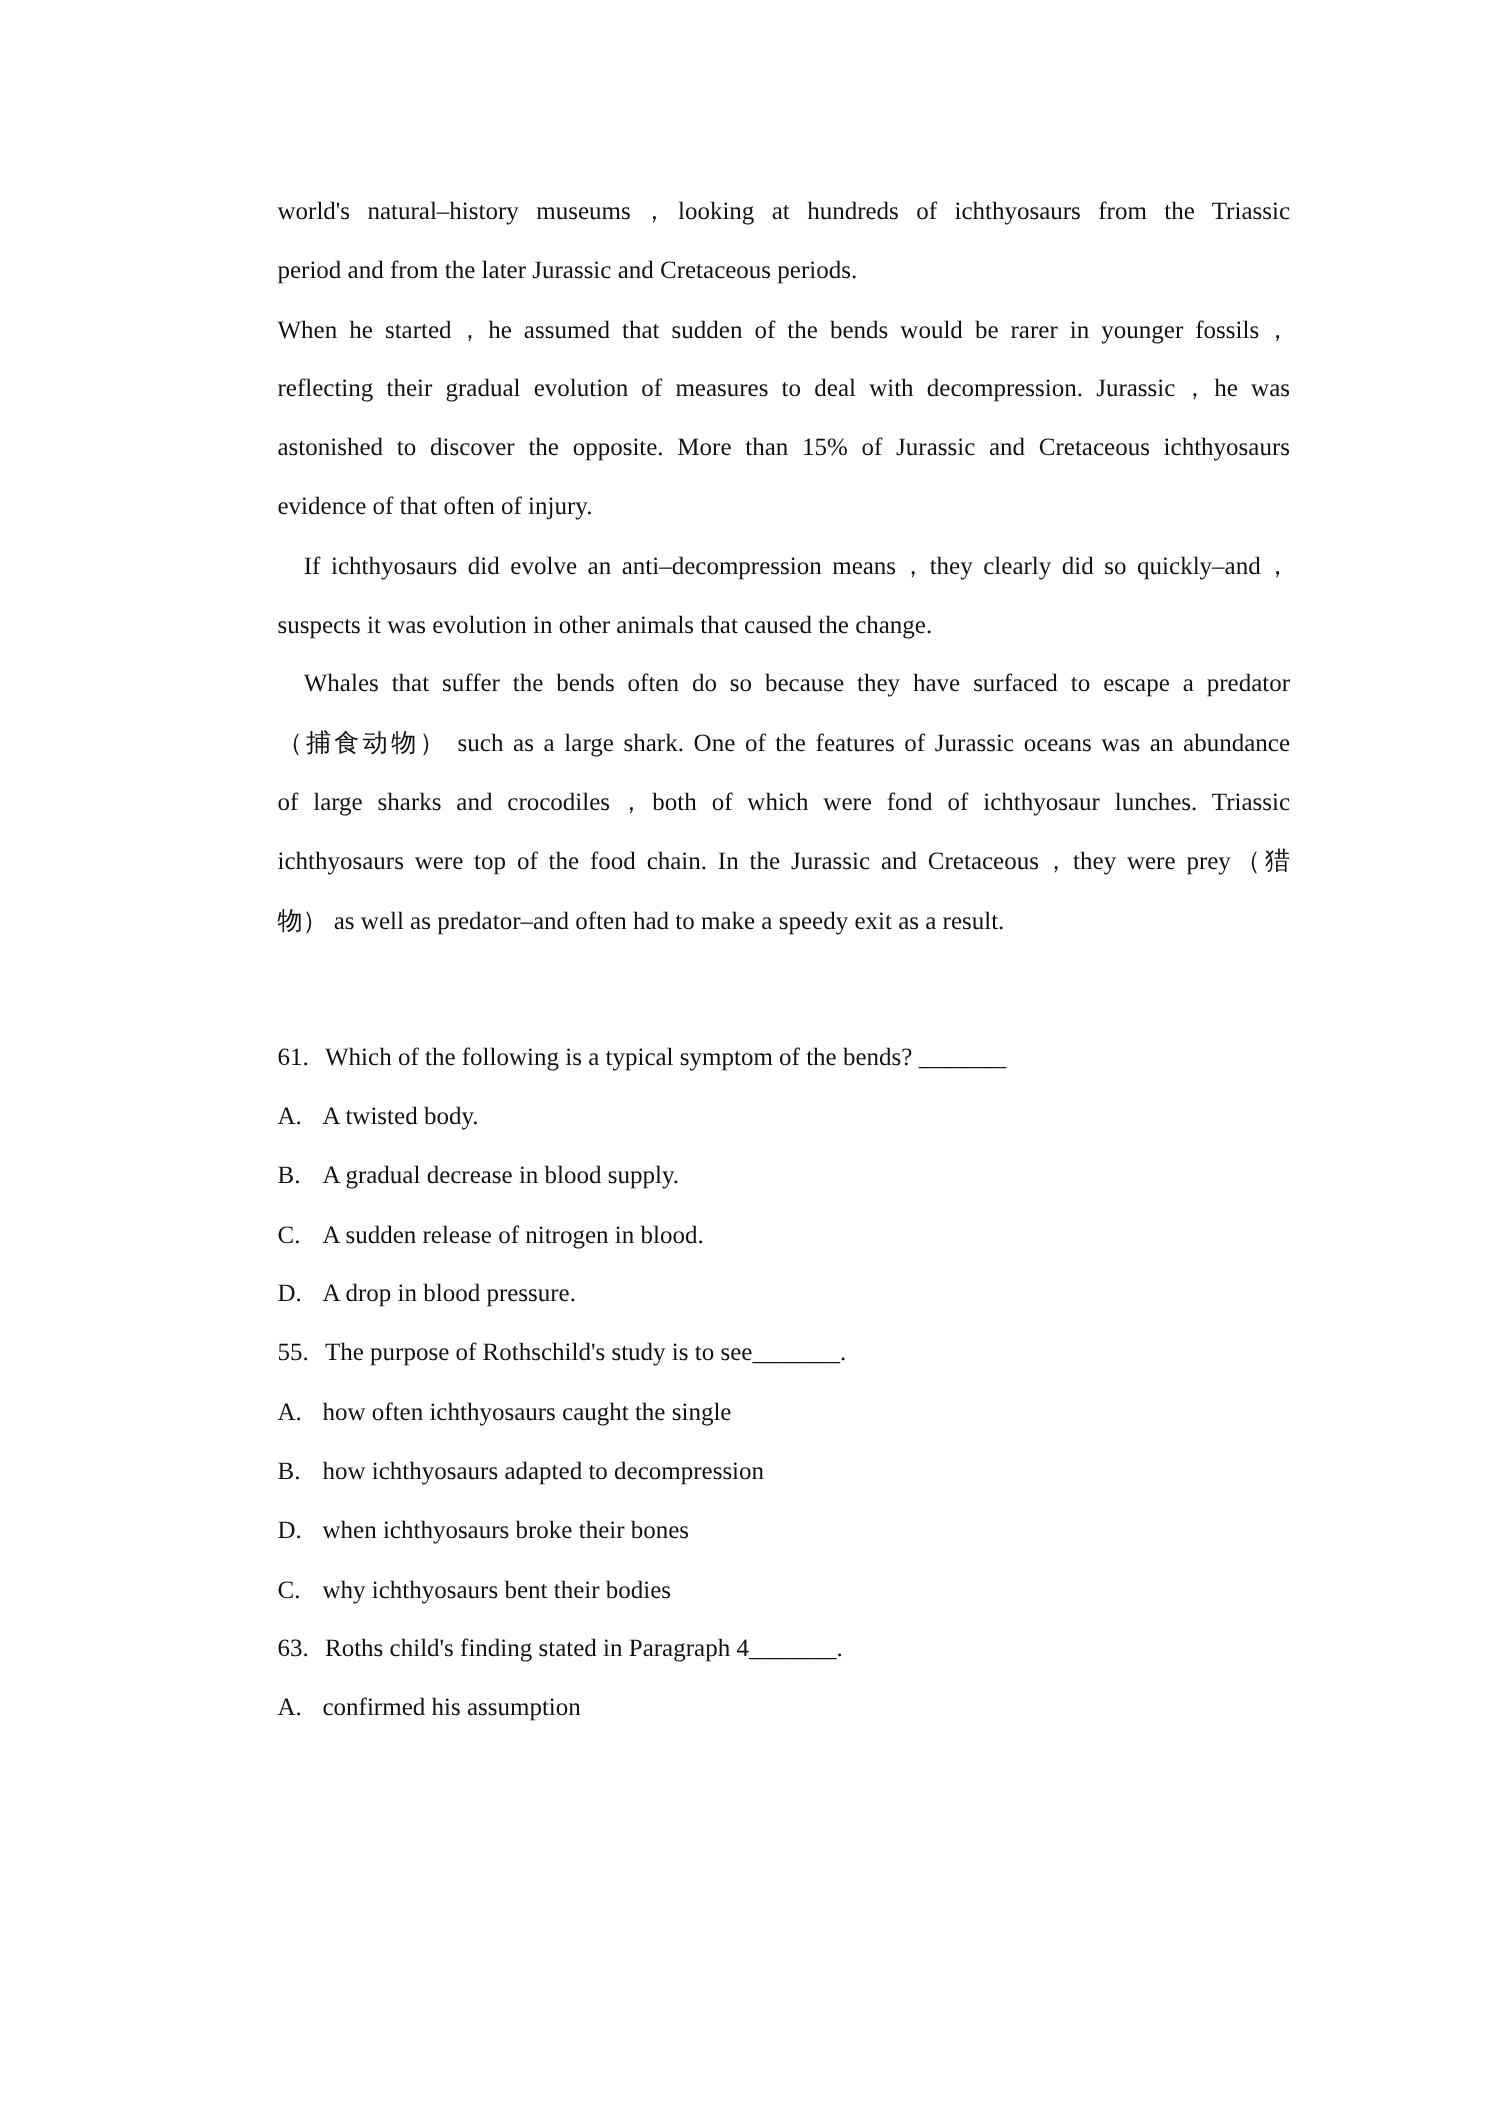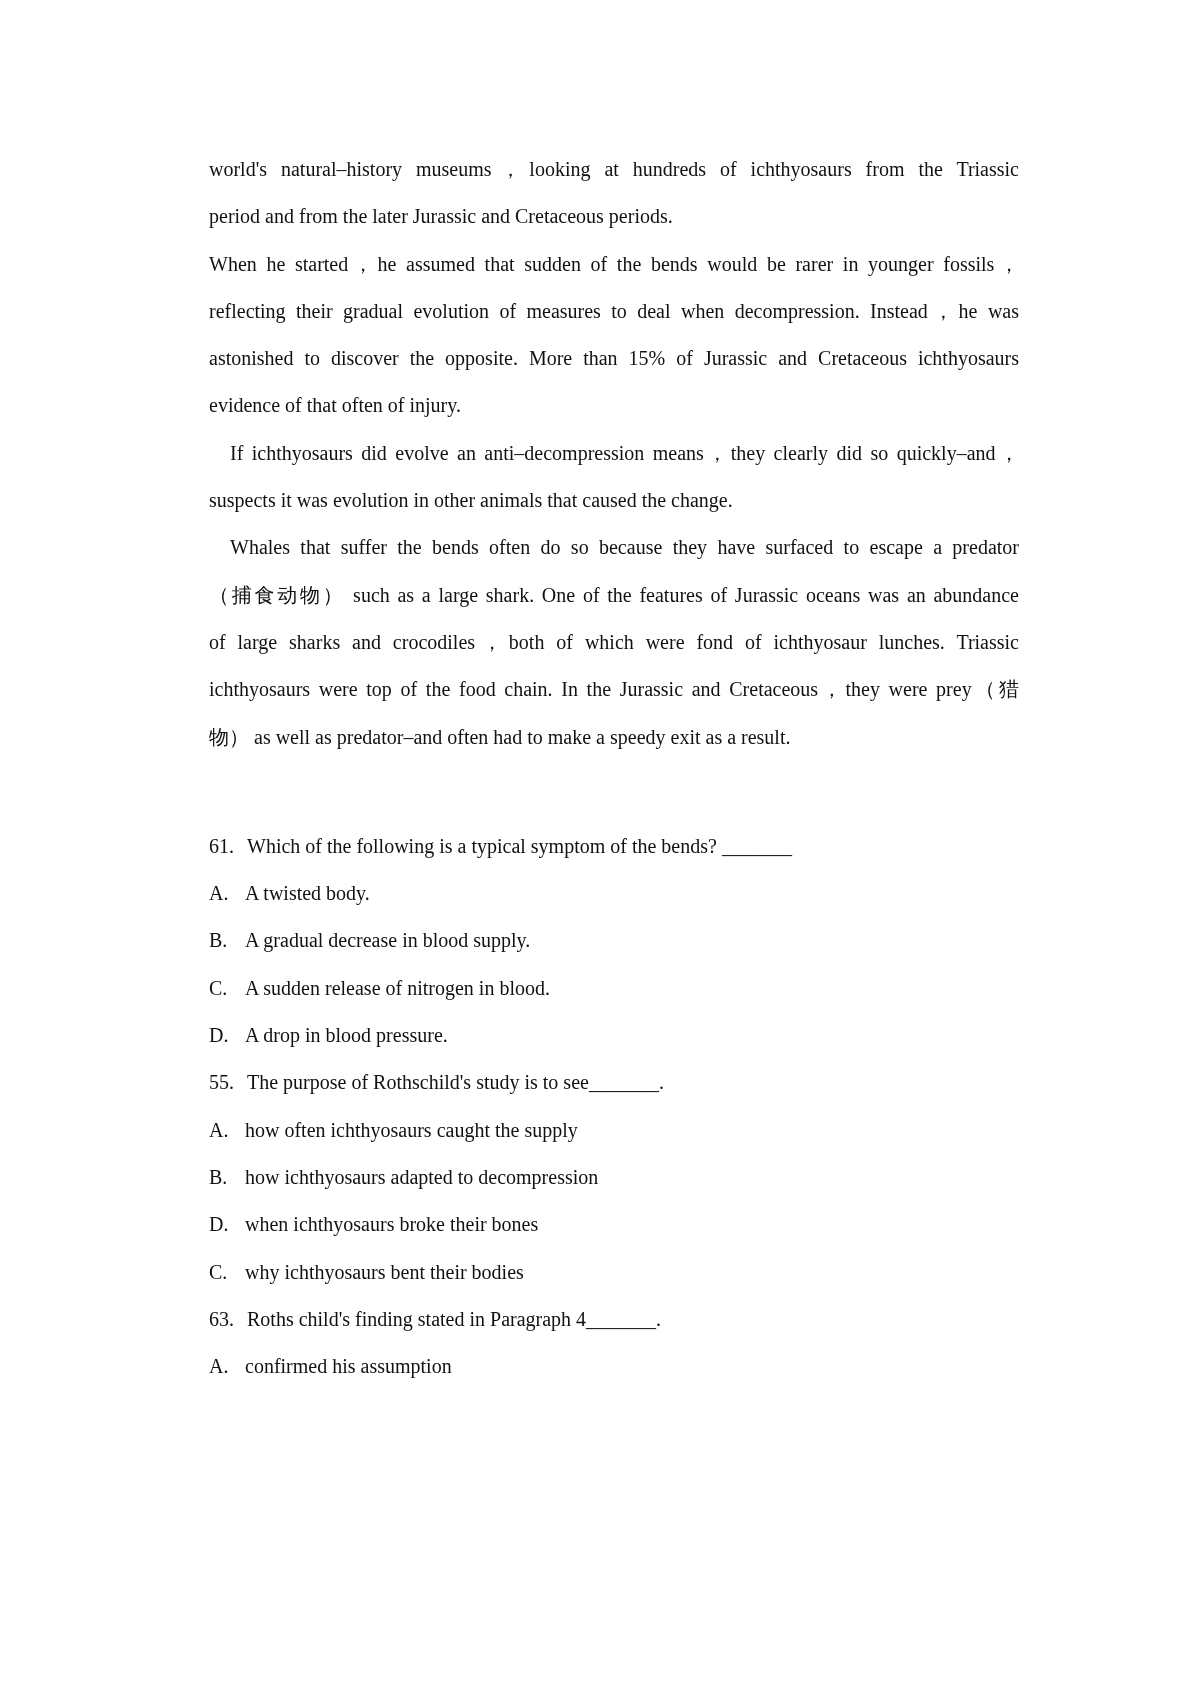--- a/index.html
+++ b/index.html
@@ -10,21 +10,21 @@
     body {
       width: 1200px;
       height: 1698px;
       position: relative;
       overflow: hidden;
       font-family: "Liberation Serif", "DejaVu Serif", serif;
       color: #111111;
     }
     .page {
       position: absolute;
-      left: 209px;
+      left: 222px;
       top: 146px;
       width: 810px;
     }
     .line {
       font-size: 20px;
       line-height: 47.3px;
       height: 47.3px;
       white-space: nowrap;
       overflow: visible;
     }
@@ -49,21 +49,21 @@
     }
   </style>
 </head>
 <body>
 
 <div class="page">
   <div id="passage">
       <div class="line just">world's natural–history museums，looking at hundreds of ichthyosaurs from the Triassic</div>
       <div class="line">period and from the later Jurassic and Cretaceous periods.</div>
       <div class="line just">When he started，he assumed that sudden of the bends would be rarer in younger fossils，</div>
-      <div class="line just">reflecting their gradual evolution of measures to deal when decompression. Instead，he was</div>
+      <div class="line just">reflecting their gradual evolution of measures to deal with decompression. Jurassic，he was</div>
       <div class="line just">astonished to discover the opposite. More than 15% of Jurassic and Cretaceous ichthyosaurs</div>
       <div class="line">evidence of that often of injury.</div>
       <div class="line just indent">If ichthyosaurs did evolve an anti–decompression means，they clearly did so quickly–and，</div>
       <div class="line">suspects it was evolution in other animals that caused the change.</div>
       <div class="line just indent">Whales that suffer the bends often do so because they have surfaced to escape a predator</div>
       <div class="line just">（捕食动物） such as a large shark. One of the features of Jurassic oceans was an abundance</div>
       <div class="line just">of large sharks and crocodiles，both of which were fond of ichthyosaur lunches. Triassic</div>
       <div class="line just">ichthyosaurs were top of the food chain. In the Jurassic and Cretaceous，they were prey（猎</div>
       <div class="line">物） as well as predator–and often had to make a speedy exit as a result.</div>
     </div>
@@ -71,21 +71,21 @@
   <div id="questions">
       <div>
         <div class="line"><span class="q-num">61.</span><span>Which of the following is a typical symptom of the bends? _______</span></div>
         <div class="line"><span class="opt-letter">A.</span><span>A twisted body.</span></div>
         <div class="line"><span class="opt-letter">B.</span><span>A gradual decrease in blood supply.</span></div>
         <div class="line"><span class="opt-letter">C.</span><span>A sudden release of nitrogen in blood.</span></div>
         <div class="line"><span class="opt-letter">D.</span><span>A drop in blood pressure.</span></div>
       </div>
       <div>
         <div class="line"><span class="q-num">55.</span><span>The purpose of Rothschild's study is to see_______.</span></div>
-        <div class="line"><span class="opt-letter">A.</span><span>how often ichthyosaurs caught the supply</span></div>
+        <div class="line"><span class="opt-letter">A.</span><span>how often ichthyosaurs caught the single</span></div>
         <div class="line"><span class="opt-letter">B.</span><span>how ichthyosaurs adapted to decompression</span></div>
         <div class="line"><span class="opt-letter">D.</span><span>when ichthyosaurs broke their bones</span></div>
         <div class="line"><span class="opt-letter">C.</span><span>why ichthyosaurs bent their bodies</span></div>
       </div>
       <div>
         <div class="line"><span class="q-num">63.</span><span>Roths child's finding stated in Paragraph 4_______.</span></div>
         <div class="line"><span class="opt-letter">A.</span><span>confirmed his assumption</span></div>
       </div>
     </div>
 </div>

